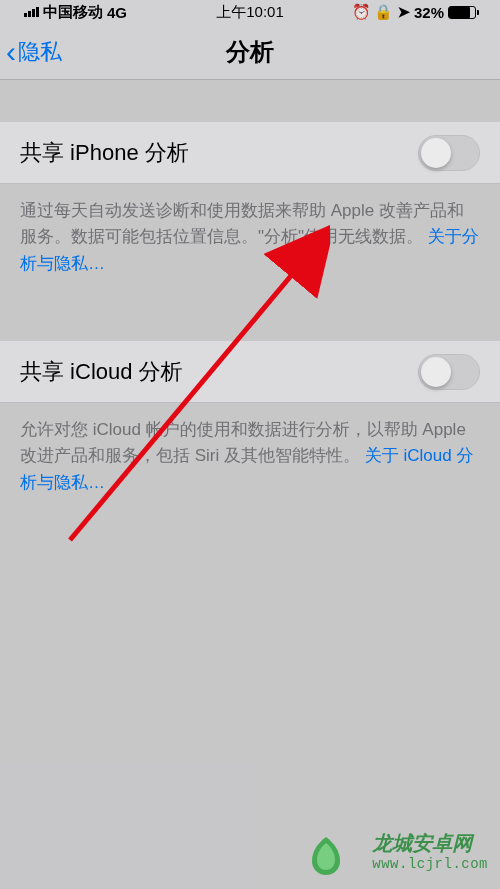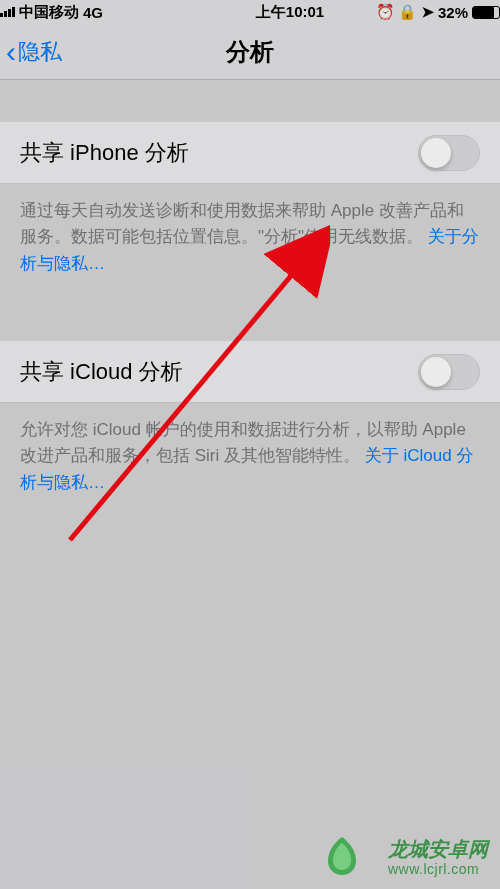--- a/index.html
+++ b/index.html
@@ -15,28 +15,28 @@
       pointer-events: none;
       z-index: 5;
     }
 
     
     .status-bar {
       height: 24px;
       display: flex;
       align-items: center;
       justify-content: space-between;
-      padding: 0 0;
+      padding: 0 24px;
       font-size: 15px;
       font-weight: 600;
       background: #e4e4e7;
       color: #000;
     }
     .status-left, .status-right { display: flex; align-items: center; gap: 4px; }
-    .status-center { position: absolute; left: 50%; transform: translateX(-50%); font-weight: 700; margin-left: 40px; }
+    .status-center { position: absolute; left: 50%; transform: translateX(-50%); font-weight: 400; }
     .signal { display: flex; align-items: flex-end; gap: 1px; }
     .signal span { width: 3px; background: #000; display: inline-block; }
     .signal span:nth-child(1){height:4px}.signal span:nth-child(2){height:6px}
     .signal span:nth-child(3){height:8px}.signal span:nth-child(4){height:10px}
     .battery {
       width: 28px; height: 13px; border: 1.5px solid #000; border-radius: 3px;
       position: relative; display: flex; align-items: center;
     }
     .battery::after { content:""; position:absolute; right:-4px; top:3px; width:2px; height:5px; background:#000; border-radius:0 1px 1px 0; }
     .battery-fill { height: 100%; background: #000; border-radius: 1px; }
@@ -124,23 +124,24 @@
       left: 30px; top: 210px;
       width: 300px; height: 340px;
       z-index: 20;
       pointer-events: none;
     }
 
     
     .watermark {
       position: absolute;
       right: 12px; bottom: 12px;
-      display: flex; align-items: flex-end; gap: 24px;
+      display: flex; align-items: flex-start; gap: 24px;
       z-index: 30;
       opacity: 0.9;
+      font-family: Liberation Mono, monospace;
     }
     .watermark-logo {
       width: 44px; height: 44px;
     }
     .watermark-text { display: flex; flex-direction: column; line-height: 1.15; }
     .watermark-text .l1 { font-size: 20px; font-weight: 700; color: #2e8b3d; font-style: italic; }
     .watermark-text .l2 { font-size: 14px; color: #2e8b3d; letter-spacing: 0.5px; }
   </style>
 </head>
 <body>

